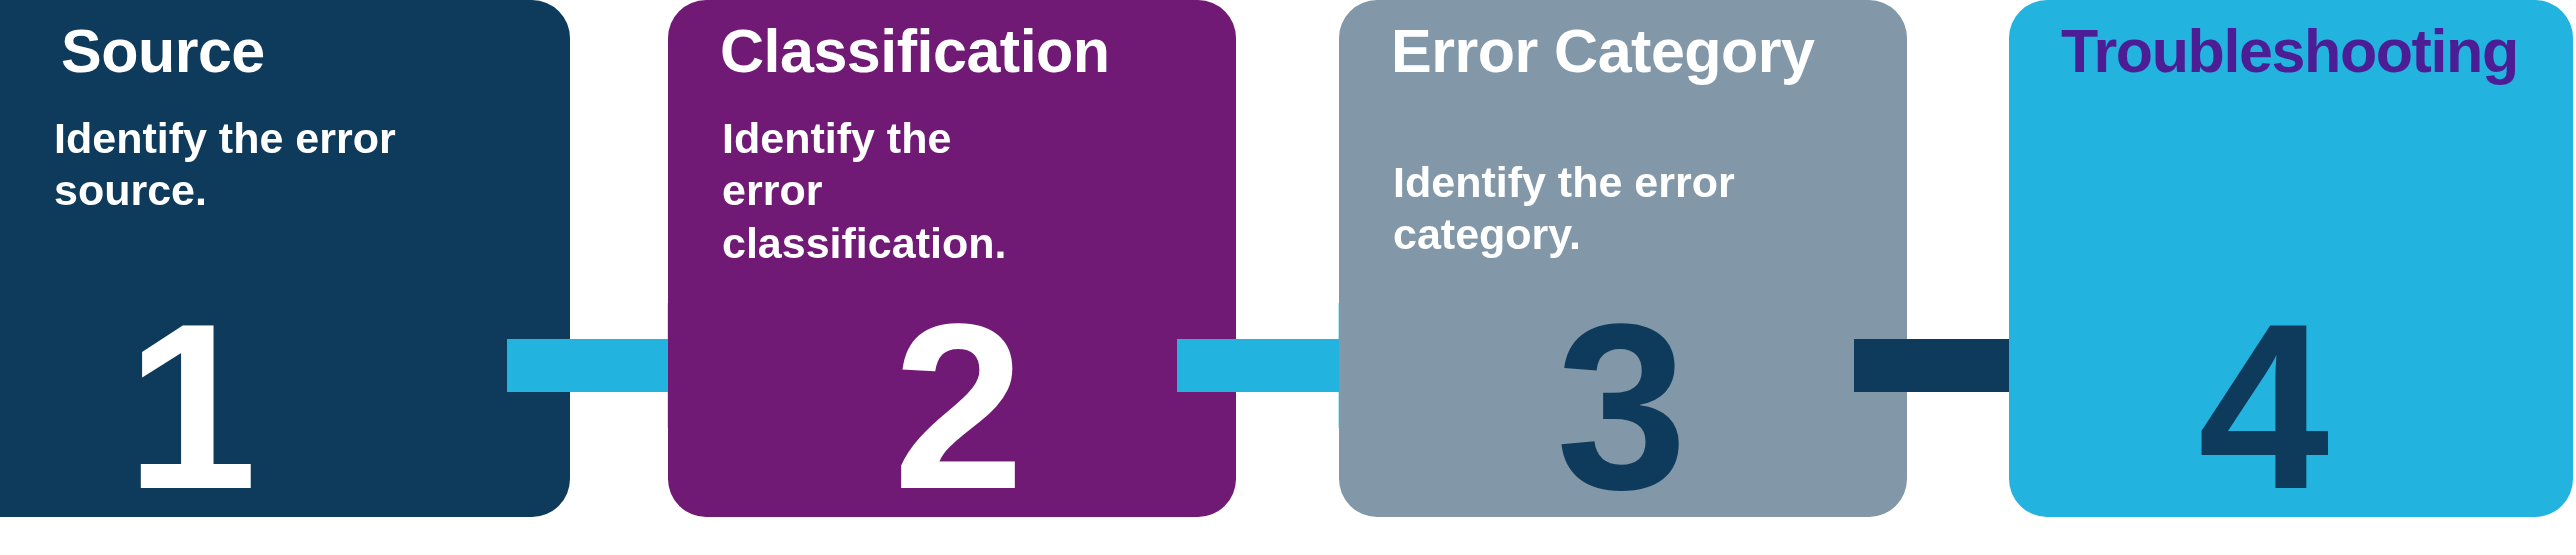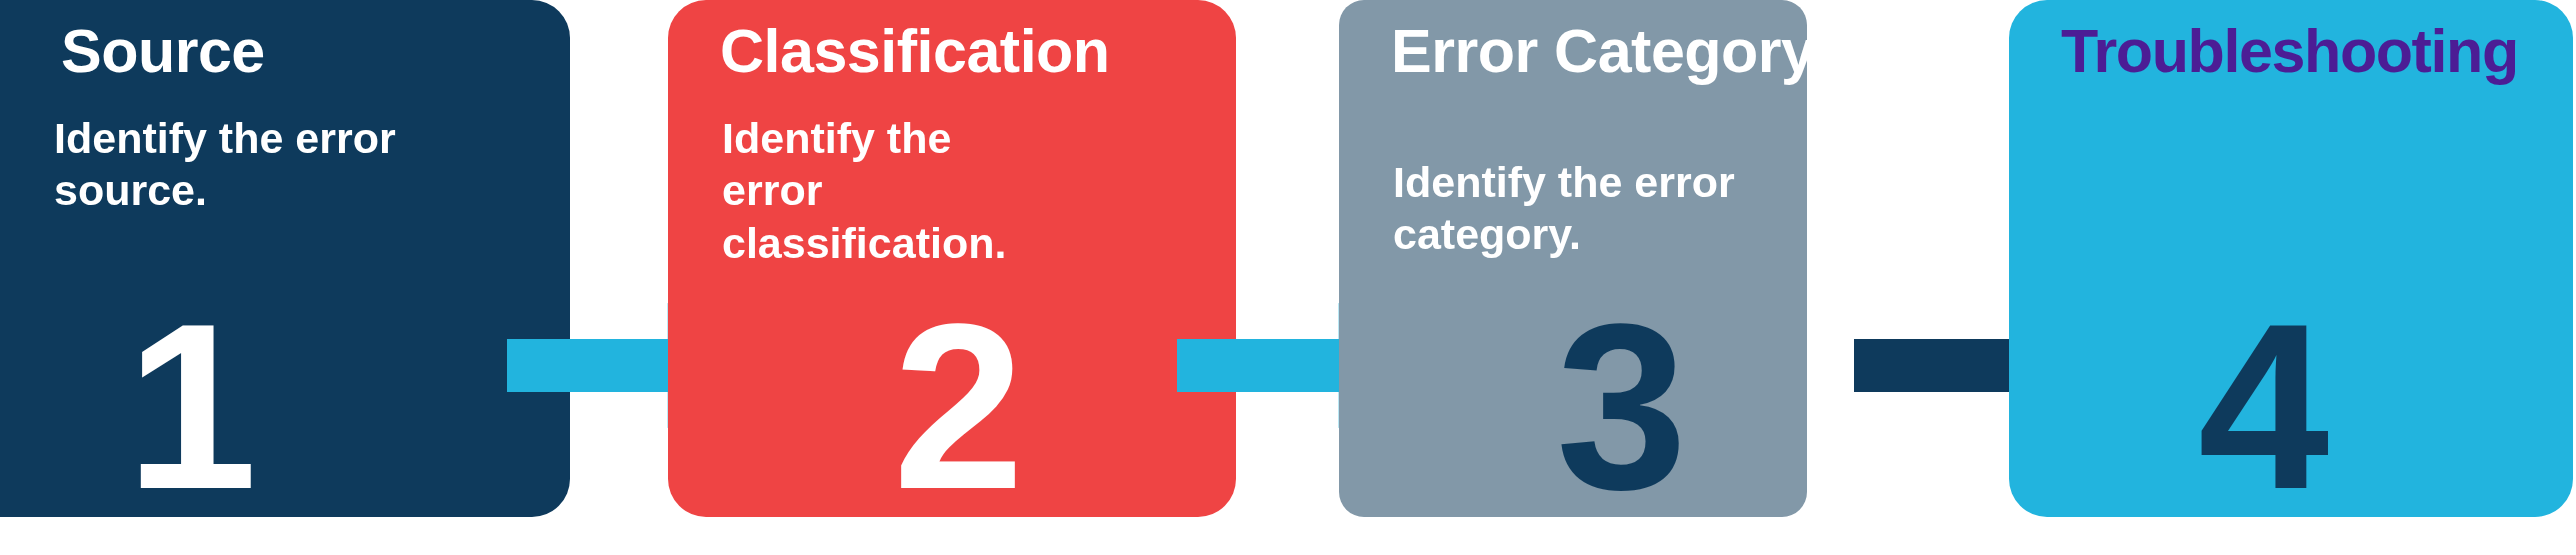--- a/index.html
+++ b/index.html
@@ -54,28 +54,28 @@
 
   
   #card-1 { left: -47px; width: 617px; background: #0E3A5C; }
   #card-1 .card-title,
   #card-1 .card-desc { color: #ffffff; }
   #card-1 .card-title { left: 108px; }
   #card-1 .card-desc  { left: 101px; width: 454px; }
   #card-1 .card-number { color: #ffffff; left: 173px; }
 
   
-  #card-2 { left: 668px; width: 568px; background: #ef4444; }
+  #card-2 { left: 668px; width: 568px; background: #701a75; }
   #card-2 .card-title,
   #card-2 .card-desc { color: #ffffff; }
   #card-2 .card-desc { width: 312px; }
   #card-2 .card-number { color: #ffffff; left: 225px; }
 
   
-  #card-3 { left: 1339px; width: 468px; background: #8298A8; border-radius: 25px; }
+  #card-3 { left: 1339px; width: 568px; background: #8298A8; }
   #card-3 .card-title,
   #card-3 .card-desc { color: #ffffff; }
   #card-3 .card-desc { width: 491px; margin-top: 44px; }
   #card-3 .card-number { color: #0E3A5C; left: 217px; }
 
   
   #card-4 { left: 2009px; width: 564px; background: #22B4DE; }
   #card-4 .card-title,
   #card-4 .card-desc { color: #4c1d95; }
   #card-4 .card-title { letter-spacing: -1.4px; }

